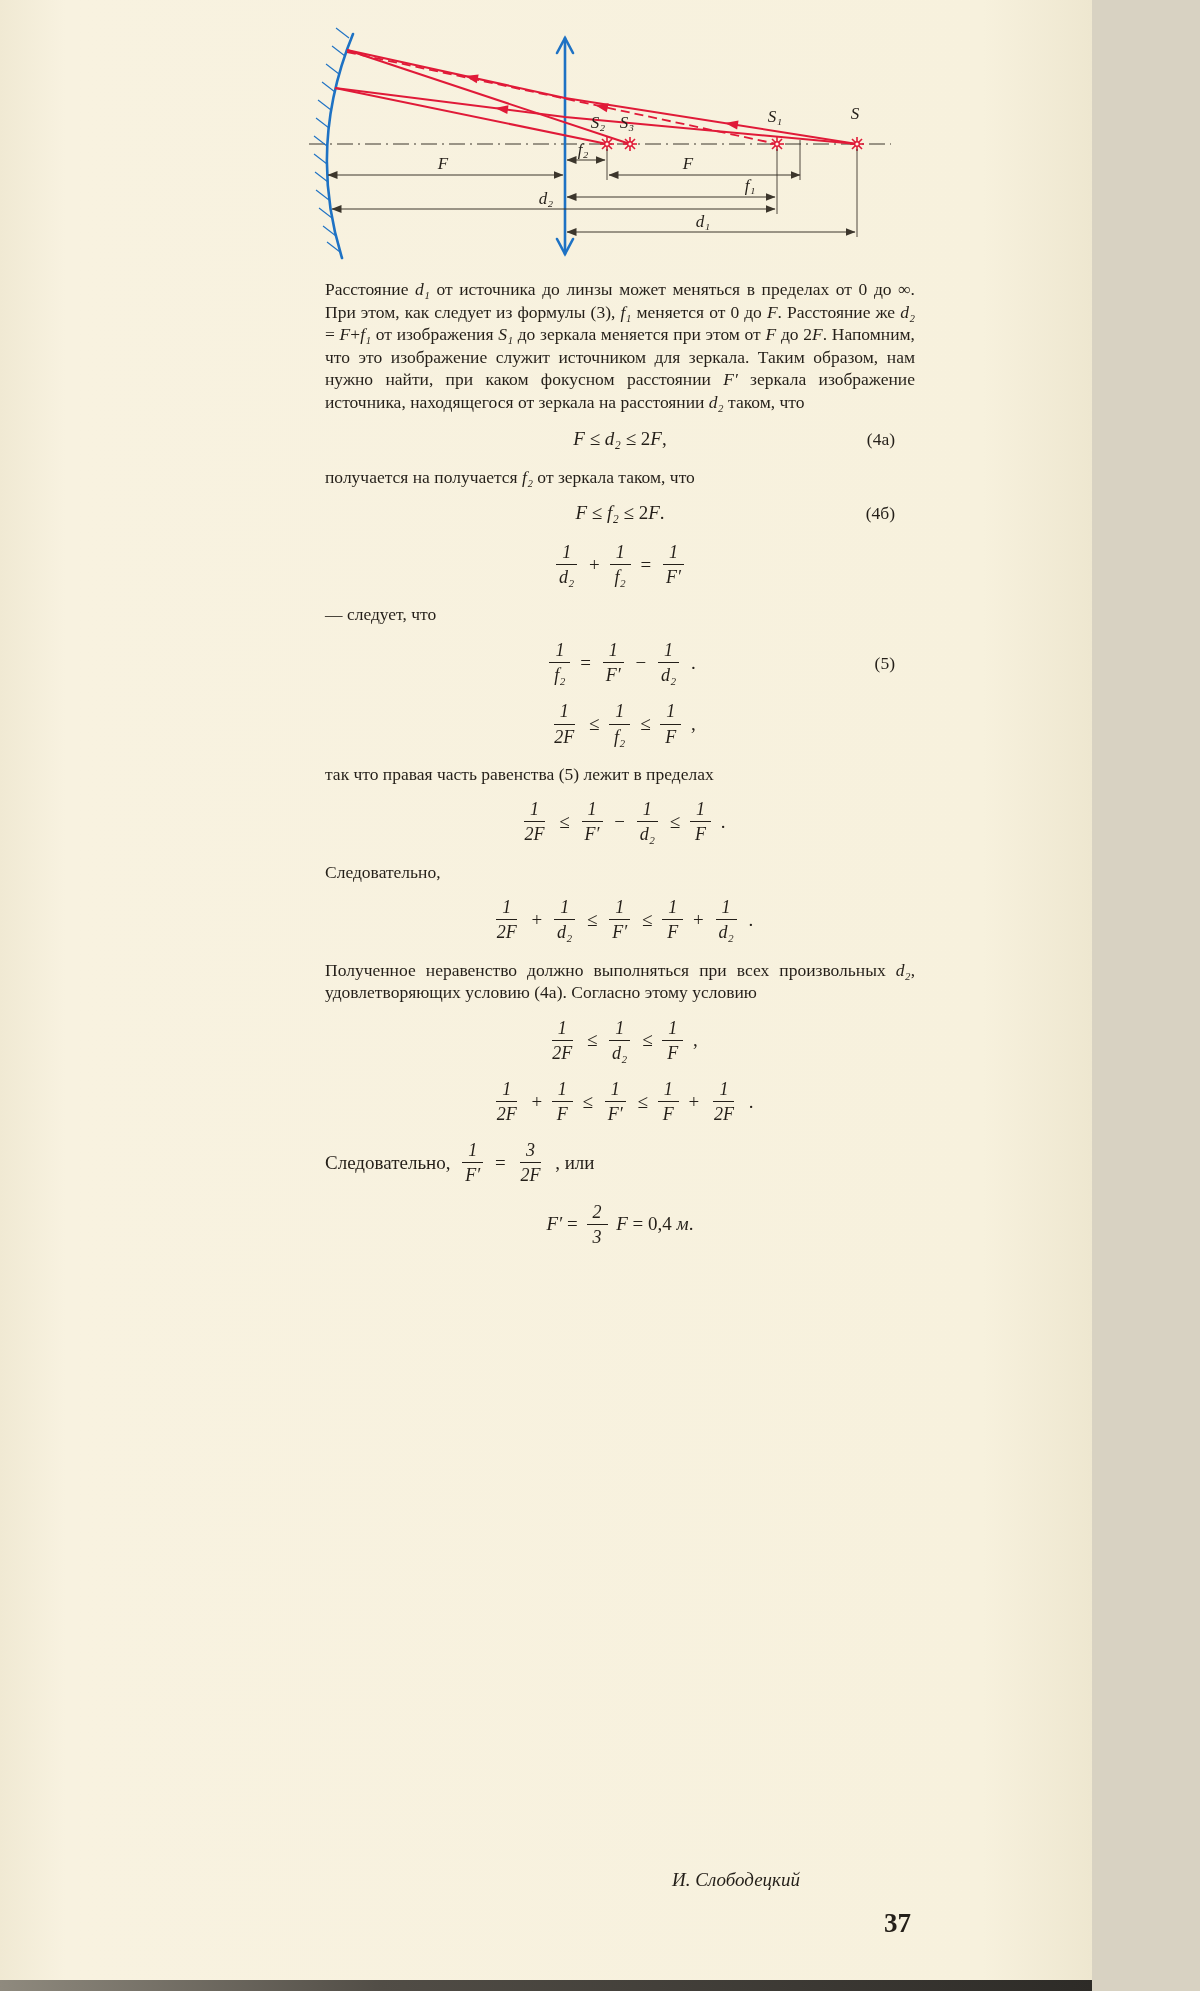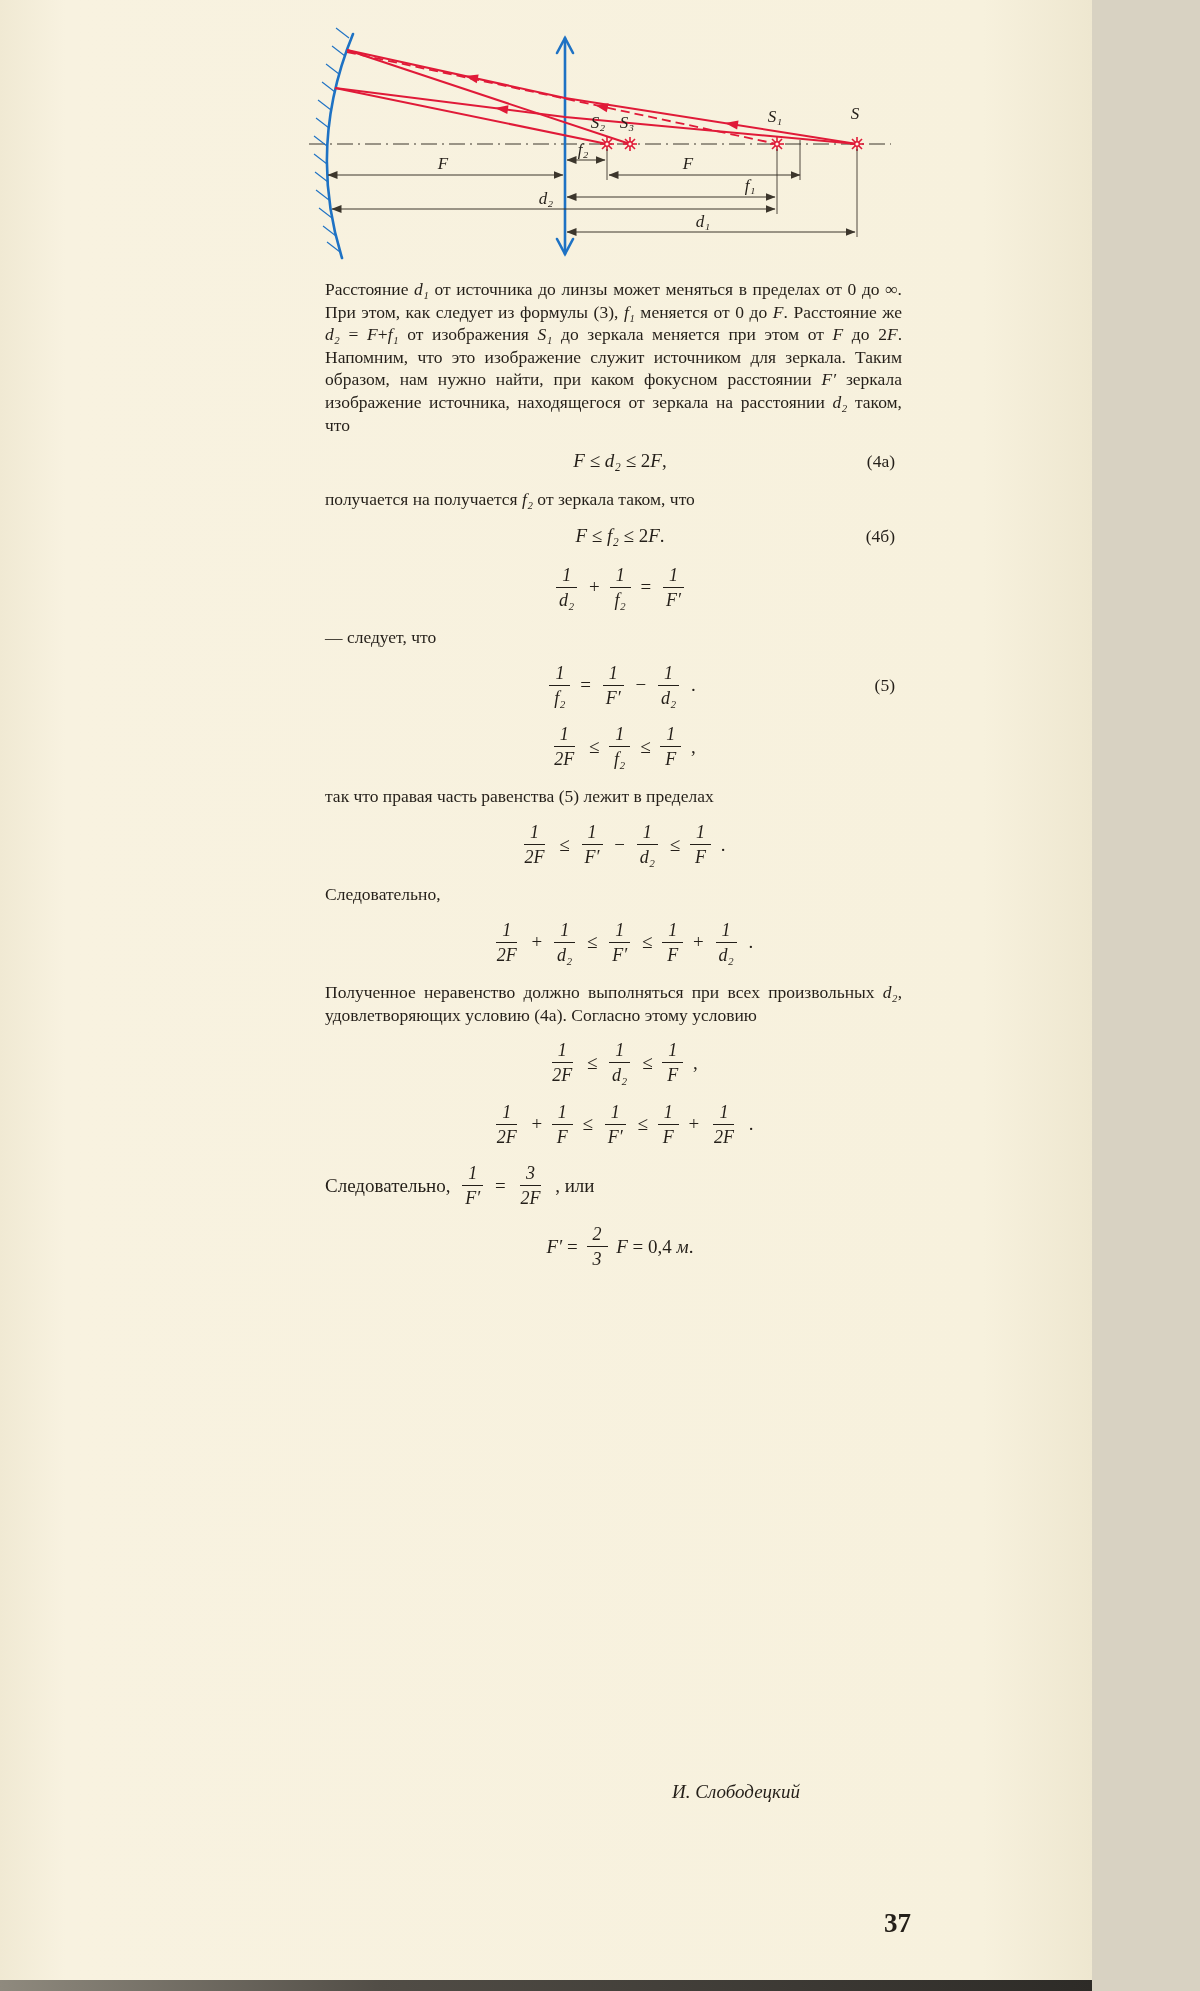--- a/index.html
+++ b/index.html
@@ -4,35 +4,35 @@
 <style>
   html,body{margin:0;padding:0;background:#d8d2c2;}
   .page{
     position:relative;width:1092px;height:1991px;overflow:hidden;
     background:linear-gradient(90deg,#f0e9d3 0,#f8f2e0 6%,#f7f1dd 90%,#eee7d0 100%);
     font-family:"Liberation Serif","DejaVu Serif",serif;color:#241f19;
   }
   .figure{position:absolute;left:295px;top:22px;}
   .content{position:absolute;left:325px;top:278px;width:590px;}
   .caption{font-weight:bold;font-size:19px;letter-spacing:1px;margin:0 0 20px 0;}
-  .para{font-size:17.5px;line-height:22.6px;text-align:justify;margin:0 13px 6px 0;}
+  .para{font-size:17.5px;line-height:22.6px;text-align:justify;margin:0 0 6px 0;}
   .para.indent{text-indent:38px;}
   .tx{white-space:pre-wrap;}
   .var{font-style:italic;white-space:pre-wrap;}
   .eq{position:relative;display:flex;justify-content:center;align-items:center;
       font-size:19px;margin:10px 0 12px 0;min-height:30px;}
   .eq.tall{margin:14px 0 16px 0;}
   .eq.left{justify-content:flex-start;margin:16px 0;}
   .eq .body{display:inline-flex;align-items:center;}
   .eq-num{position:absolute;right:20px;top:50%;transform:translateY(-50%);font-size:17.5px;}
   .frac{display:inline-flex;flex-direction:column;align-items:center;margin:0 4px;
         font-style:italic;line-height:1.12;font-size:18px;}
   .frac .num{padding:0 6px 2px 6px;border-bottom:1.5px solid currentColor;}
   .frac .den{padding:2px 6px 0 6px;}
-  .author{position:absolute;top:1781px;right:292px;font-style:italic;font-size:19px;white-space:nowrap;}
+  .author{position:absolute;top:1869px;right:292px;font-style:italic;font-size:19px;white-space:nowrap;}
   .pagenum{position:absolute;top:1908px;left:884px;font-weight:bold;font-size:27px;}
   .scan-edge{position:absolute;left:0;right:0;bottom:0;height:11px;
              background:linear-gradient(90deg,#8f8a7e 0,#514d46 35%,#2d2b27 100%);}
   
   .optic{stroke:var(--optic,#1e72c4);stroke-width:2.6;fill:none;stroke-linecap:round;}
   .hatch line{stroke:var(--optic,#1e72c4);stroke-width:1.1;}
   .axis{stroke:var(--ink,#3c362c);stroke-width:1;stroke-dasharray:16 5 2 5;fill:none;}
   .ray{stroke:var(--ray,#e01a38);stroke-width:2;fill:none;stroke-linejoin:round;}
   .ray-dashed{stroke:var(--ray,#e01a38);stroke-width:1.8;fill:none;stroke-dasharray:9 5;}
   .rayfill{fill:var(--ray,#e01a38);}

